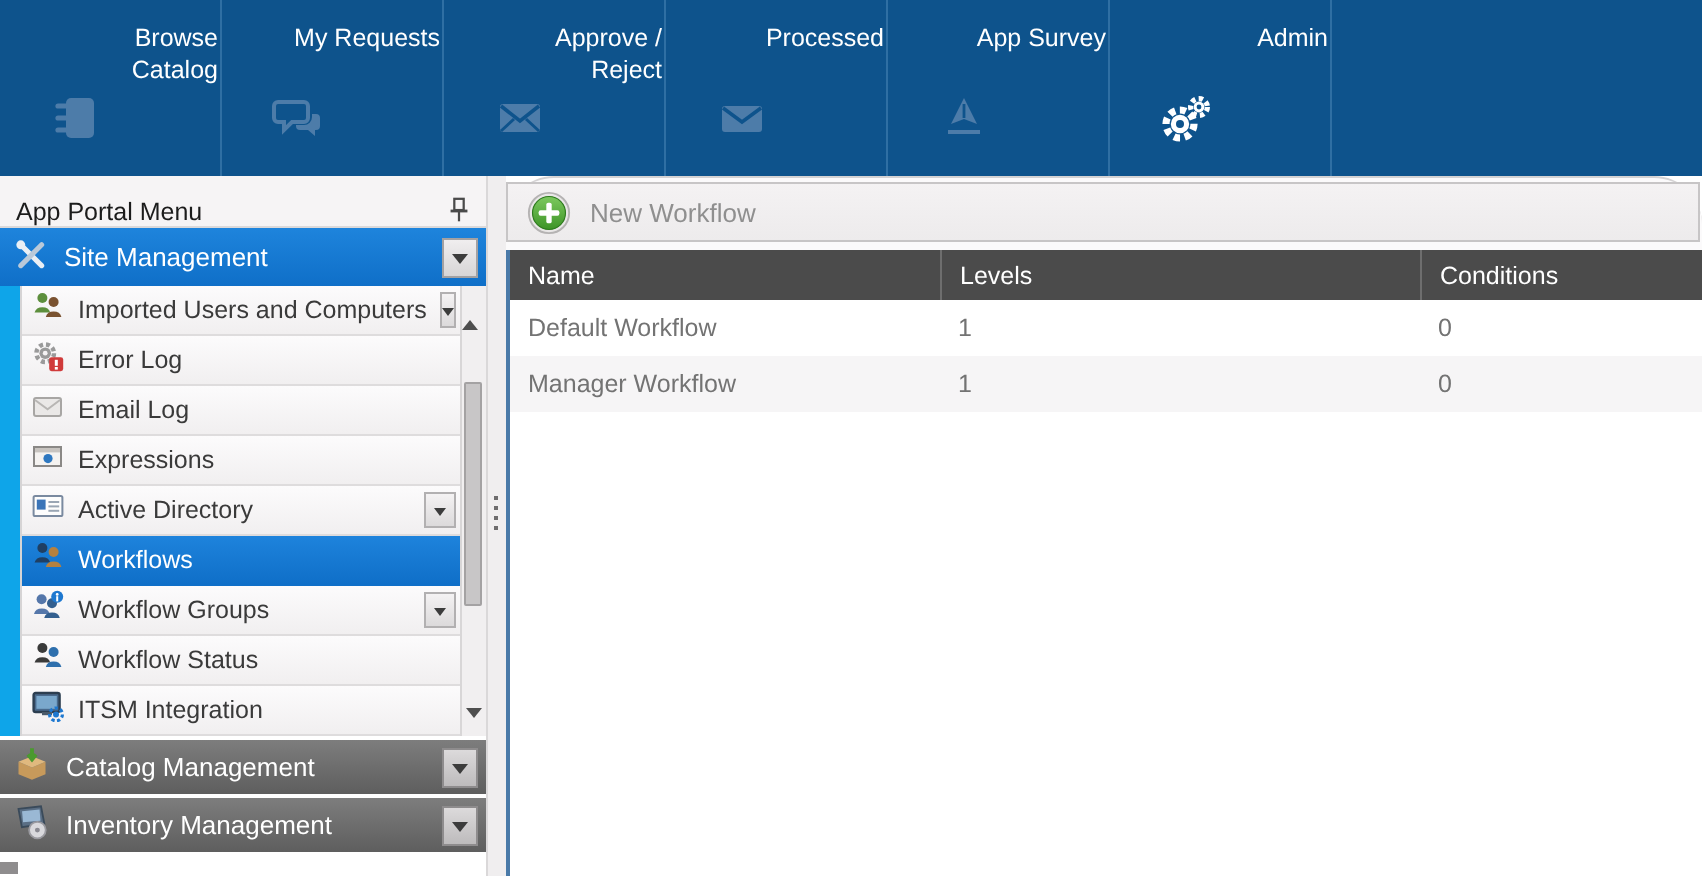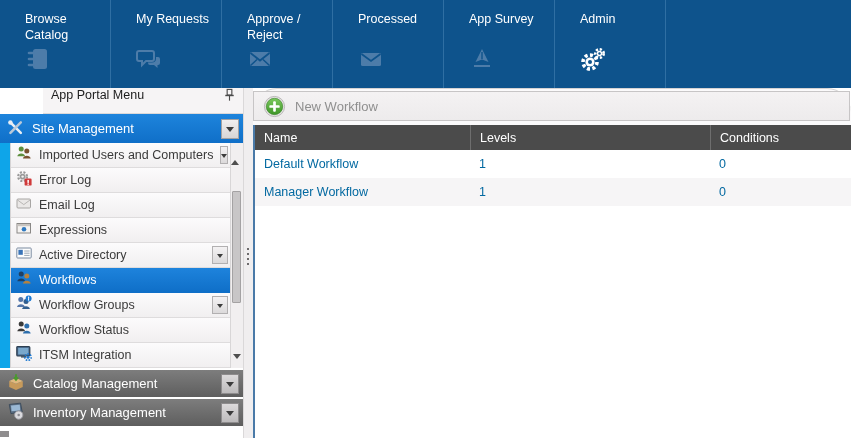--- a/index.html
+++ b/index.html
@@ -1,31 +1,31 @@
 <!DOCTYPE html>
 <html><head>
 <meta charset="utf-8">
 <style>
   html,body{margin:0;padding:0;background:#fff;}
   .app{width:851px;height:438px;font-family:"Liberation Sans",sans-serif;position:relative;overflow:hidden;background:#fff;}
 
   
   .nav{display:flex;height:88px;background:#0e538c;}
   .tab{width:111px;box-sizing:border-box;border-right:1px solid #2f6fa3;padding:11px 0 0 25px;color:#fff;cursor:default;}
-  .tab-label{font-size:12.5px;line-height:1.3;width:84px;height:34px;}
+  .tab-label{font-size:12.5px;line-height:1.3;width:84px;height:34px;text-align:right;}
   .tab-icon{display:block;margin-top:1px;color:#4d7ca9;}
   .tab.active .tab-icon{color:#ffffff;}
   .nav-filler{flex:1;}
 
   
   .body{display:flex;height:350px;}
 
   
   .aside{width:243px;display:flex;flex-direction:column;background:#fff;box-sizing:border-box;}
-  .sb-header{height:25px;display:flex;align-items:flex-start;padding:0 6px 0 8px;background:#f6f4f5;border-bottom:1px solid #dbd9da;font-size:12.5px;color:#1c1c1c;margin-left:43px;}
+  .sb-header{height:25px;display:flex;align-items:flex-end;padding:0 6px 0 8px;background:#f6f4f5;border-bottom:1px solid #dbd9da;font-size:12.5px;color:#1c1c1c;}
   .sb-header .pin{margin-left:auto;display:flex;}
   .section{height:29px;display:flex;align-items:center;gap:8px;padding:0 4px 0 7px;color:#fff;font-size:13px;box-sizing:border-box;}
   .section.blue{background:linear-gradient(#1e84dc,#0f6fc8);}
   .section.gray{background:linear-gradient(#7d7d7d,#5e5e5e);border-top:2px solid #fff;}
   .dd-btn{margin-left:auto;width:18px;height:20px;background:linear-gradient(#f0eeef,#d7d5d6);border:1px solid #a3a1a2;display:flex;align-items:center;justify-content:center;box-sizing:border-box;}
   .section.gray .dd-btn{background:linear-gradient(#dcdadb,#bdbbbc);border-color:#8e8c8d;}
   .caret-down{width:0;height:0;border:4px solid transparent;border-top:5px solid #3c3c3c;margin-top:5px;}
 
   .submenu{height:225px;position:relative;background:#0ea5e9;padding-left:10px;box-sizing:border-box;}
   .items{border-left:1px solid #d6d4d5;height:100%;box-sizing:border-box;padding-right:13px;}
@@ -52,21 +52,21 @@
   
   .main{flex:1;display:flex;flex-direction:column;background:#fbfafb;border-top:1px solid #d4d2d3;min-width:0;border-radius:24px;}
   .toolbar{height:30px;margin:2px 1px 4px 0;border:1px solid #c7c5c6;background:linear-gradient(#f4f2f3,#edebec);display:flex;align-items:center;padding-left:9px;gap:9px;box-sizing:border-box;}
   .toolbar-lbl{color:#8f8f8f;font-size:13px;}
   .grid{border-left:2px solid #4a7aa8;flex:1;display:flex;flex-direction:column;background:#fff;}
   .thead{display:flex;height:25px;background:#4b4b4b;color:#fff;font-size:12.5px;align-items:stretch;flex:0 0 auto;justify-content:flex-end;}
   .th{box-sizing:border-box;padding-left:9px;display:flex;align-items:center;}
   .th-name{width:215px;}
   .th-levels{width:240px;border-left:1px solid #6e6e6e;}
   .th-cond{flex:1;border-left:1px solid #6e6e6e;}
-  .row{display:flex;height:28px;align-items:center;font-size:12.5px;color:#0369a1;flex:0 0 auto;}
+  .row{display:flex;height:28px;align-items:center;font-size:12.5px;color:#737373;flex:0 0 auto;}
   .row.alt{background:#f6f5f6;}
   .cell{box-sizing:border-box;padding-left:9px;}
   .c-name{width:215px;}
   .c-levels{width:240px;}
   .c-cond{flex:1;}
 </style>
 </head>
 <body>
 
 <div class="app">

